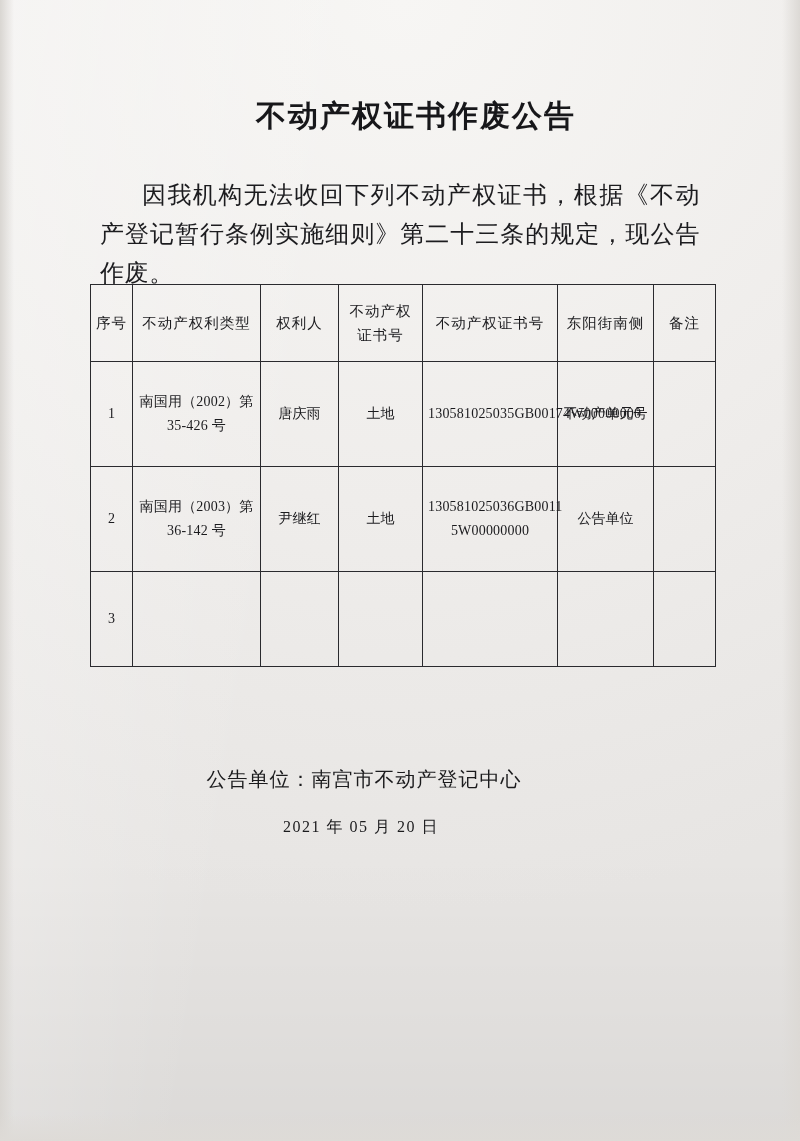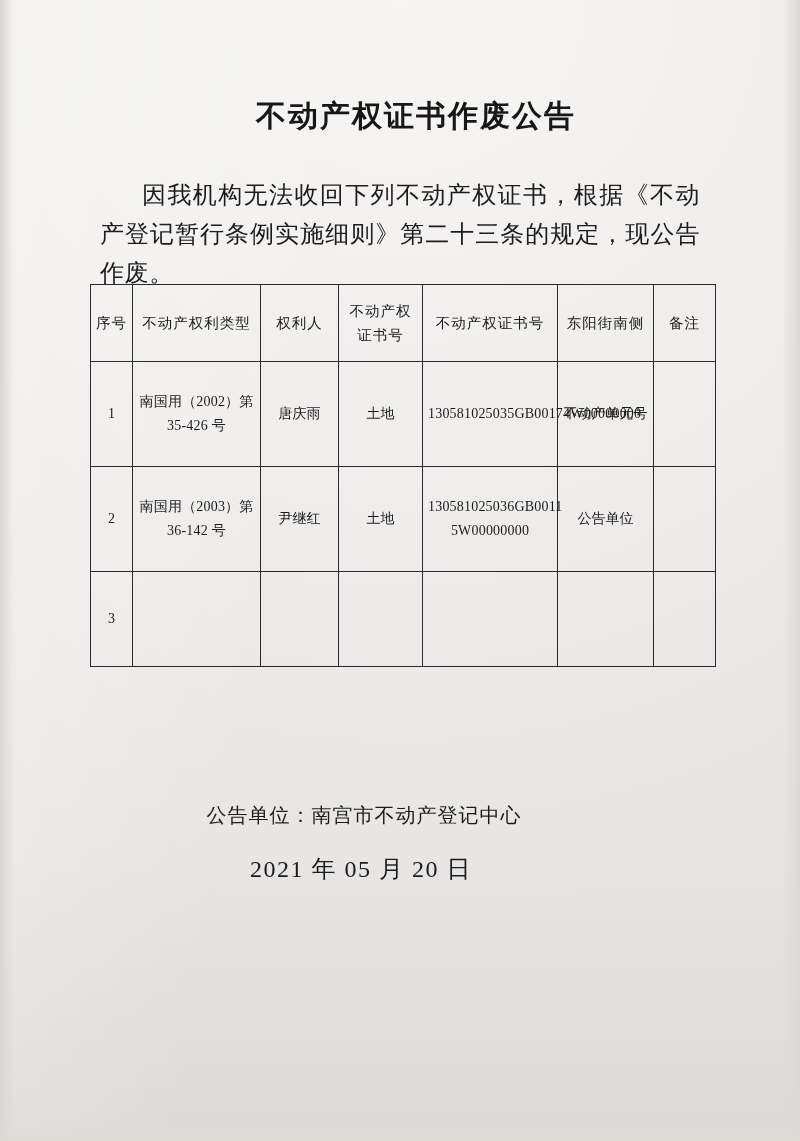--- a/index.html
+++ b/index.html
@@ -131,33 +131,33 @@
   .col-no      { width: 42px; }
   .col-cert    { width: 128px; }
   .col-owner   { width: 78px; }
   .col-type    { width: 84px; }
   .col-unit    { width: 135px; }
   .col-loc     { width: 96px; }
   .col-remark  { width: 62px; }
 
   .sign-block {
     position: absolute;
-    top: 802px;
+    top: 766px;
     left: 0;
     width: 712px;
     text-align: center;
   }
   .sign-org {
     font-size: 20px;
     letter-spacing: 1px;
     padding-left: 16px;
   }
   .sign-date {
     margin-top: 24px;
-    font-size: 24px;
+    font-size: 16px;
     letter-spacing: 1.5px;
     padding-left: 10px;
     font-family: "Liberation Serif", serif;
   }
 </style>
 </head>
 <body>
 
 <div class="page"></div>
 <div class="edge-left"></div>

